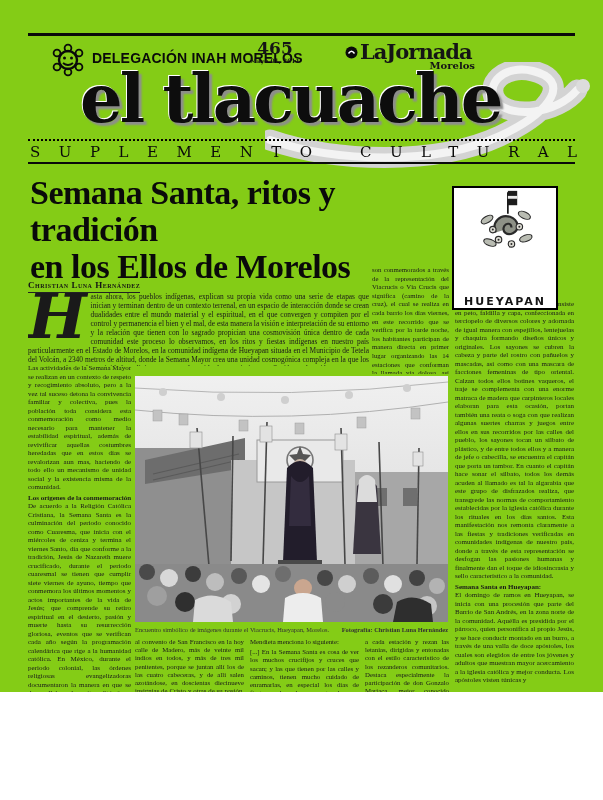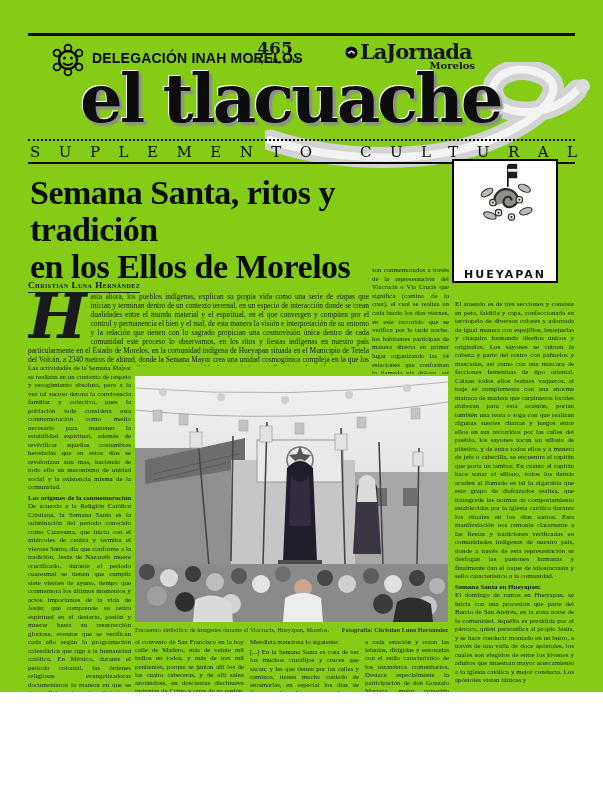--- a/index.html
+++ b/index.html
@@ -31,21 +31,21 @@
       font-size:15px;letter-spacing:18.5px;word-spacing:6px;white-space:nowrap;color:#0a0a0a;}
   .sub-rule{left:28px;top:162px;width:547px;height:2px;background:#0a0a0a;z-index:3;}
 
   
   .headline{left:30px;top:174px;width:420px;font-family:"Liberation Serif",serif;
       font-weight:bold;font-size:34px;line-height:37px;letter-spacing:-.5px;color:#0a0a0a;}
   .byline{left:28px;top:280px;font-weight:bold;font-size:9px;font-variant:small-caps;
       letter-spacing:.5px;border-bottom:1px solid #222;padding-bottom:2px;}
 
   
-  .hueyapan-box{left:452px;top:159px;width:102px;height:120px;border:2px solid #000;
+  .hueyapan-box{left:452px;top:186px;width:102px;height:120px;border:2px solid #000;
       background:#fff;z-index:4;display:flex;flex-direction:column;align-items:center;gap:40px;}
   .hueyapan-label{font-family:"DejaVu Sans",sans-serif;font-weight:bold;font-size:11px;
       letter-spacing:2px;margin-top:1px;}
 
   
   .bodytext{text-align:justify;overflow:hidden;color:#1a1a1a;}
   .bodytext p{margin:0 1px 2px 0;}
   .bodytext .colhead{font-weight:bold;margin:2px 0 0 0;}
   .intro{left:28px;top:292px;width:341px;height:74px;font-size:7.4px;line-height:9px;}
   .dropcap{float:left;font-family:"DejaVu Serif",serif;font-style:italic;font-weight:bold;

